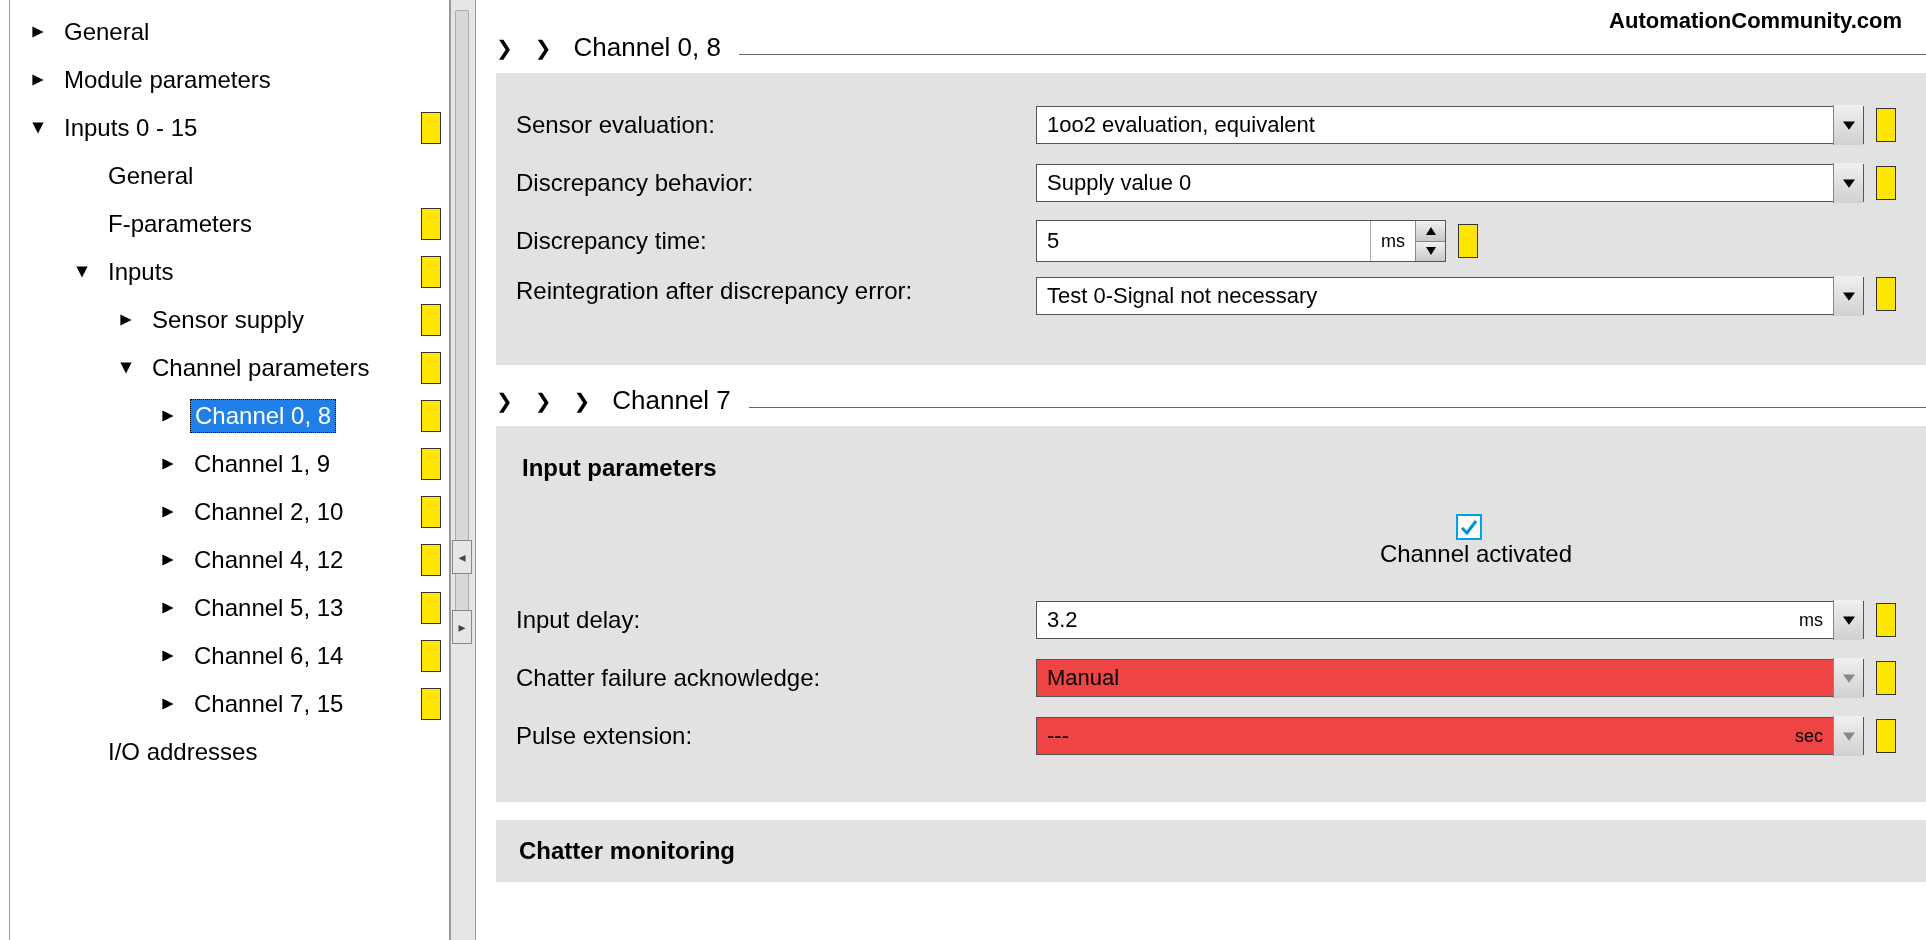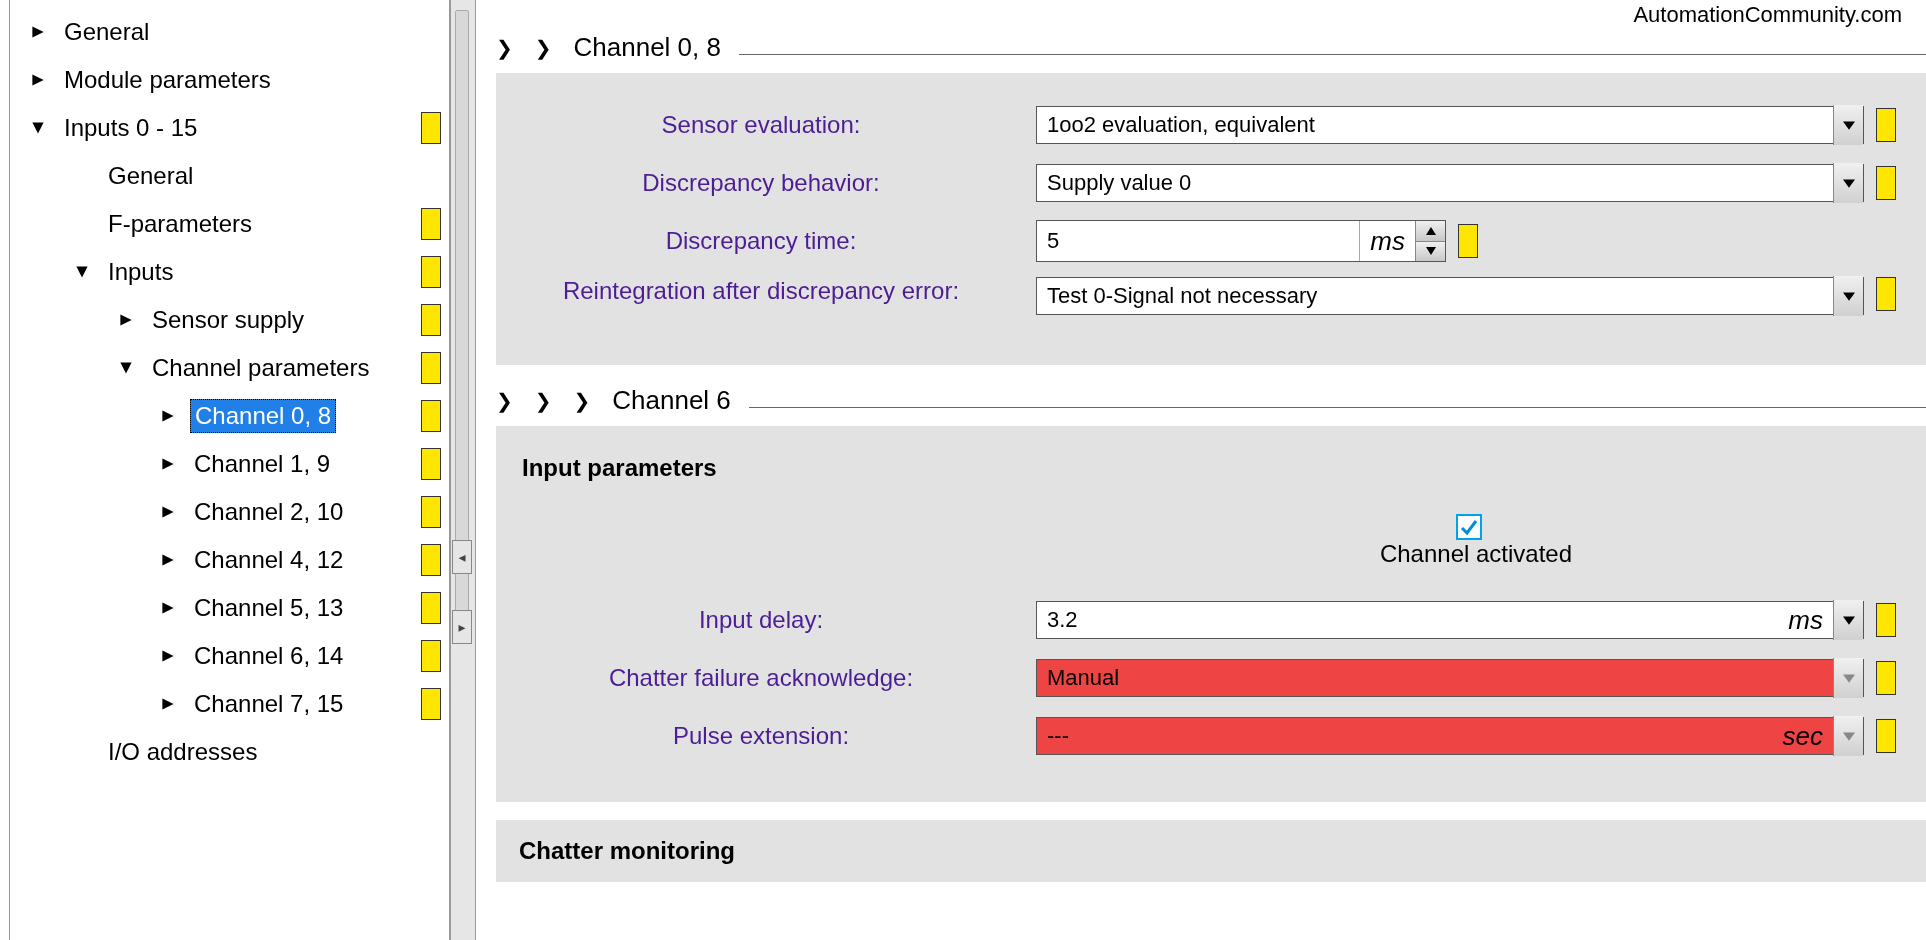--- a/index.html
+++ b/index.html
@@ -88,23 +88,23 @@
   }
   .main {
     flex: 1;
     background: #fff;
     padding: 20px 0 0 20px;
     position: relative;
     overflow: hidden;
   }
   .watermark {
     position: absolute;
-    top: 2px;
+    top: 8px;
     right: 24px;
-    font-weight: normal;
+    font-weight: bold;
     font-size: 22px;
     color: #000;
   }
   .section-crumb {
     display: flex;
     align-items: center;
     font-size: 26px;
     margin-bottom: 10px;
     margin-top: 12px;
   }
@@ -129,24 +129,24 @@
     padding: 30px 30px 30px 20px;
   }
   .panel-row {
     display: flex;
     align-items: center;
     margin-bottom: 14px;
     min-height: 44px;
   }
   .panel-row .plabel {
     width: 520px;
-    text-align: center;
+    text-align: left;
     padding-right: 30px;
     font-size: 24px;
-    color: #4c1d95;
+    color: #000000;
   }
   .dropdown {
     flex: 1;
     display: flex;
     align-items: center;
     height: 38px;
     background: #fff;
     border: 1px solid #555;
     max-width: 890px;
   }
@@ -185,23 +185,22 @@
     flex: 1;
     padding: 0 10px;
     font-size: 22px;
     border: none;
     outline: none;
   }
   .numfield-unit {
     padding: 18px 10px;
     display: flex;
     align-items: center;
-    font-size: 26px;
+    font-size: 18px;
     border-left: 1px solid #aaa;
-    font-style: italic;
   }
   .spinner {
     width: 30px;
     display: flex;
     flex-direction: column;
     border-left: 1px solid #888;
   }
   .spinner div {
     flex: 1;
     background: linear-gradient(#f0f0f0,#c8c8c8);
@@ -468,21 +467,21 @@
           </div>
       </div>
       <div class="row-badge"></div>
     </div>
   </div>
 
   <div class="section-crumb" style="margin-top:20px">
     <span class="crumb-sep">❯</span>
     <span class="crumb-sep">❯</span>
     <span class="crumb-sep">❯</span>
-    <span class="crumb-title">Channel 6</span>
+    <span class="crumb-title">Channel 7</span>
     <span class="crumb-line"></span>
   </div>
 
   <div class="panel" style="padding-top:18px">
     <div class="subheader">Input parameters</div>
 
     <div class="checkbox-row">
       <div class="chk">
         <svg viewBox="0 0 20 20">
             <polyline points="3,11 8,16 17,4" fill="none" stroke="#008cd6" stroke-width="3"></polyline>

